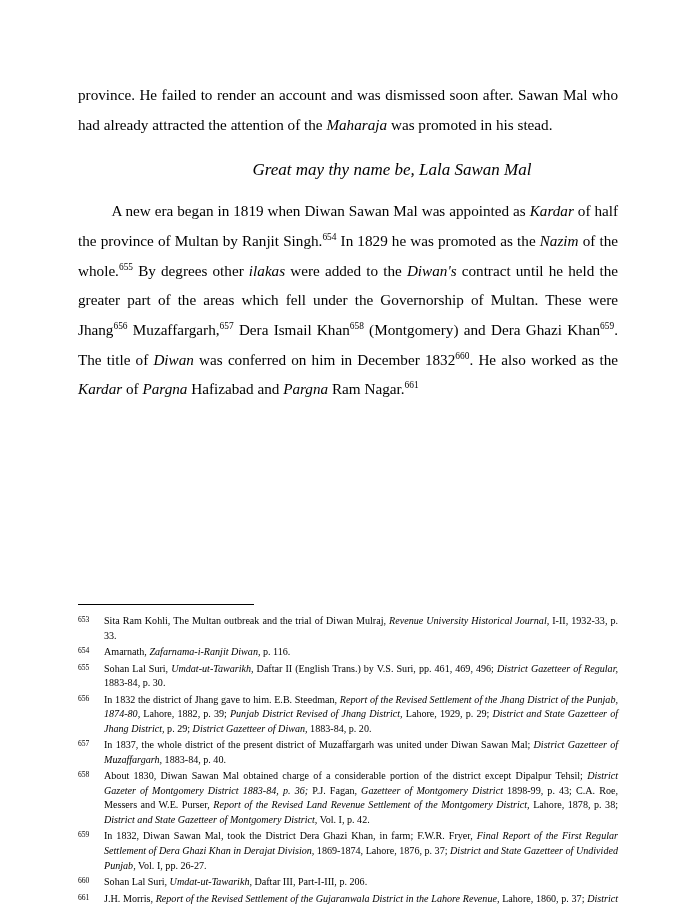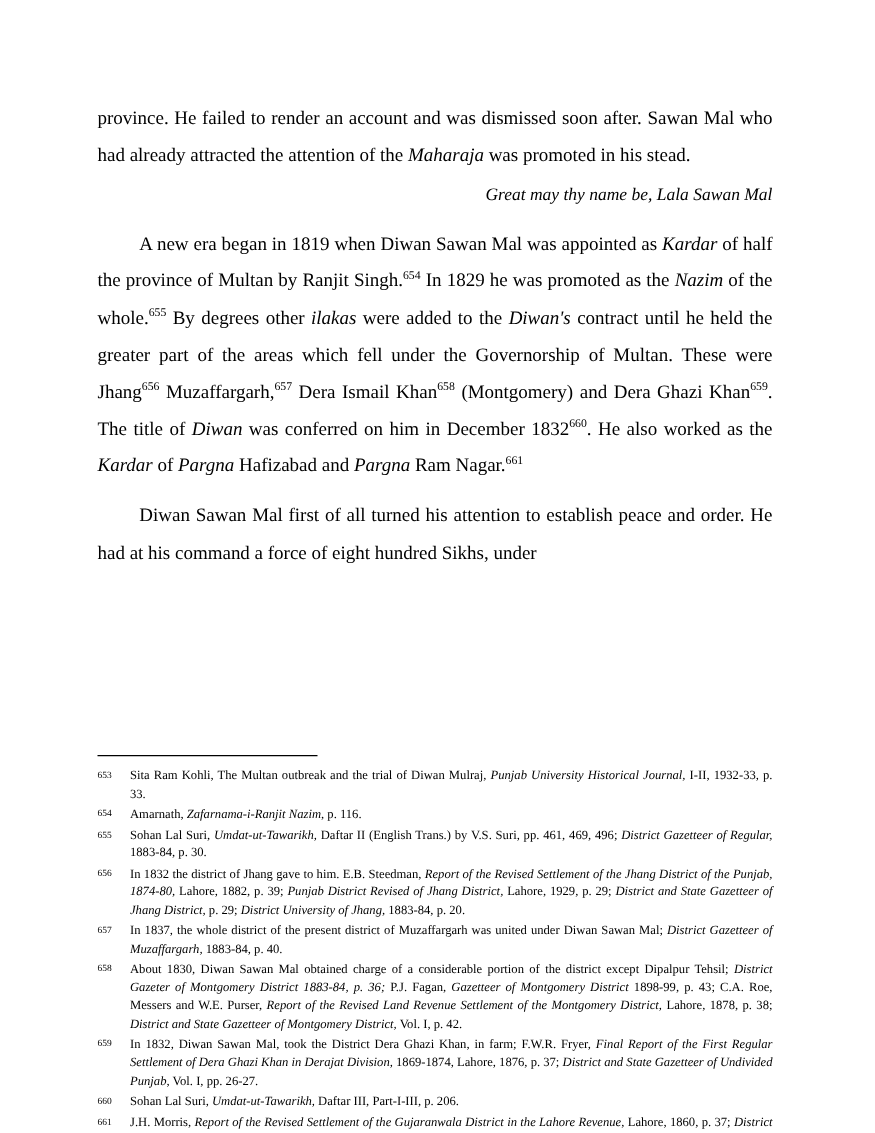--- a/index.html
+++ b/index.html
@@ -26,26 +26,26 @@
     text-align: justify;
     text-justify: inter-word;
   }
   .para {
     margin: 0 0 0 0;
   }
   .indent {
     text-indent: 2.2em;
   }
   .verse {
-    margin: 4px 0 10px 0;
+    margin: 14px 0 10px 0;
     padding-left: 88px;
     font-style: italic;
-    font-size: 14px;
+    font-size: 17px;
     line-height: 1.95;
-    text-align: right;
+    text-align: center;
   }
   .verse .line {
     white-space: nowrap;
   }
   i, .it {
     font-style: italic;
   }
   sup {
     font-size: 0.62em;
     vertical-align: super;
@@ -94,41 +94,40 @@
 
   <div class="body-text">
     <p class="para" id="para-0">province. He failed to render an account and was dismissed soon after. Sawan Mal who had already attracted the attention of the <i>Maharaja</i> was promoted in his stead.</p>
 
     <div class="verse" id="verse-block">
         <div class="line"><i>Great may thy name be, Lala Sawan Mal</i></div>
       </div>
 
     <p class="para indent" id="para-1">A new era began in 1819 when Diwan Sawan Mal was appointed as <i>Kardar</i> of half the province of Multan by Ranjit Singh.<sup>654</sup> In 1829 he was promoted as the <i>Nazim</i> of the whole.<sup>655</sup> By degrees other <i>ilakas</i> were added to the <i>Diwan's</i> contract until he held the greater part of the areas which fell under the Governorship of Multan. These were Jhang<sup>656</sup> Muzaffargarh,<sup>657</sup> Dera Ismail Khan<sup>658</sup> (Montgomery) and Dera Ghazi Khan<sup>659</sup>. The title of <i>Diwan</i> was conferred on him in December 1832<sup>660</sup>. He also worked as the <i>Kardar</i> of <i>Pargna</i> Hafizabad and <i>Pargna</i> Ram Nagar.<sup>661</sup></p>
     <div class="gap-sm"></div>
-    <p class="para indent" id="para-2">Diwan Sawan Mal first of all turned his attention to establish peace and order. He had at his command a force of eight hundred Sikhs, under</p>
   </div>
 
   <div class="fn-wrap">
     <div class="fn-rule"></div>
     <div class="fn-list" id="footnote-list">
         <div class="fn">
           <div class="fn-num">653</div>
-          <div class="fn-body">Sita Ram Kohli, The Multan outbreak and the trial of Diwan Mulraj, <i>Punjab University Historical Journal,</i> I-II, 1932-33,  p. 33.</div>
+          <div class="fn-body">Sita Ram Kohli, The Multan outbreak and the trial of Diwan Mulraj, <i>Revenue University Historical Journal,</i> I-II, 1932-33,  p. 33.</div>
         </div>
         <div class="fn">
           <div class="fn-num">654</div>
-          <div class="fn-body">Amarnath, <i>Zafarnama-i-Ranjit Nazim</i>, p. 116.</div>
+          <div class="fn-body">Amarnath, <i>Zafarnama-i-Ranjit Diwan</i>, p. 116.</div>
         </div>
         <div class="fn">
           <div class="fn-num">655</div>
           <div class="fn-body">Sohan Lal Suri, <i>Umdat-ut-Tawarikh,</i> Daftar II (English Trans.) by V.S. Suri, pp. 461, 469, 496; <i>District Gazetteer of Regular,</i> 1883-84, p. 30.</div>
         </div>
         <div class="fn">
           <div class="fn-num">656</div>
-          <div class="fn-body">In 1832 the district of Jhang gave to him. E.B. Steedman, <i>Report of the Revised Settlement of the Jhang District of the Punjab, 1874-80,</i> Lahore, 1882, p. 39; <i>Punjab District Revised of Jhang District,</i> Lahore, 1929, p. 29; <i>District and State Gazetteer of Jhang District,</i> p. 29; <i>District University of Jhang,</i> 1883-84, p. 20.</div>
+          <div class="fn-body">In 1832 the district of Jhang gave to him. E.B. Steedman, <i>Report of the Revised Settlement of the Jhang District of the Punjab, 1874-80,</i> Lahore, 1882, p. 39; <i>Punjab District Revised of Jhang District,</i> Lahore, 1929, p. 29; <i>District and State Gazetteer of Jhang District,</i> p. 29; <i>District Gazetteer of Diwan,</i> 1883-84, p. 20.</div>
         </div>
         <div class="fn">
           <div class="fn-num">657</div>
           <div class="fn-body">In 1837, the whole district of the present district of Muzaffargarh was united under Diwan Sawan Mal; <i>District Gazetteer of Muzaffargarh,</i> 1883-84, p. 40.</div>
         </div>
         <div class="fn">
           <div class="fn-num">658</div>
           <div class="fn-body">About 1830, Diwan Sawan Mal obtained charge of a considerable portion of the district except Dipalpur Tehsil; <i>District Gazeter of Montgomery District 1883-84, p. 36;</i>  P.J. Fagan, <i>Gazetteer of Montgomery District</i> 1898-99, p. 43; C.A. Roe, Messers and W.E. Purser, <i>Report of the Revised Land Revenue Settlement of the Montgomery District,</i> Lahore, 1878, p. 38; <i>District and State Gazetteer of Montgomery District,</i> Vol. I, p. 42.</div>
         </div>
         <div class="fn">

